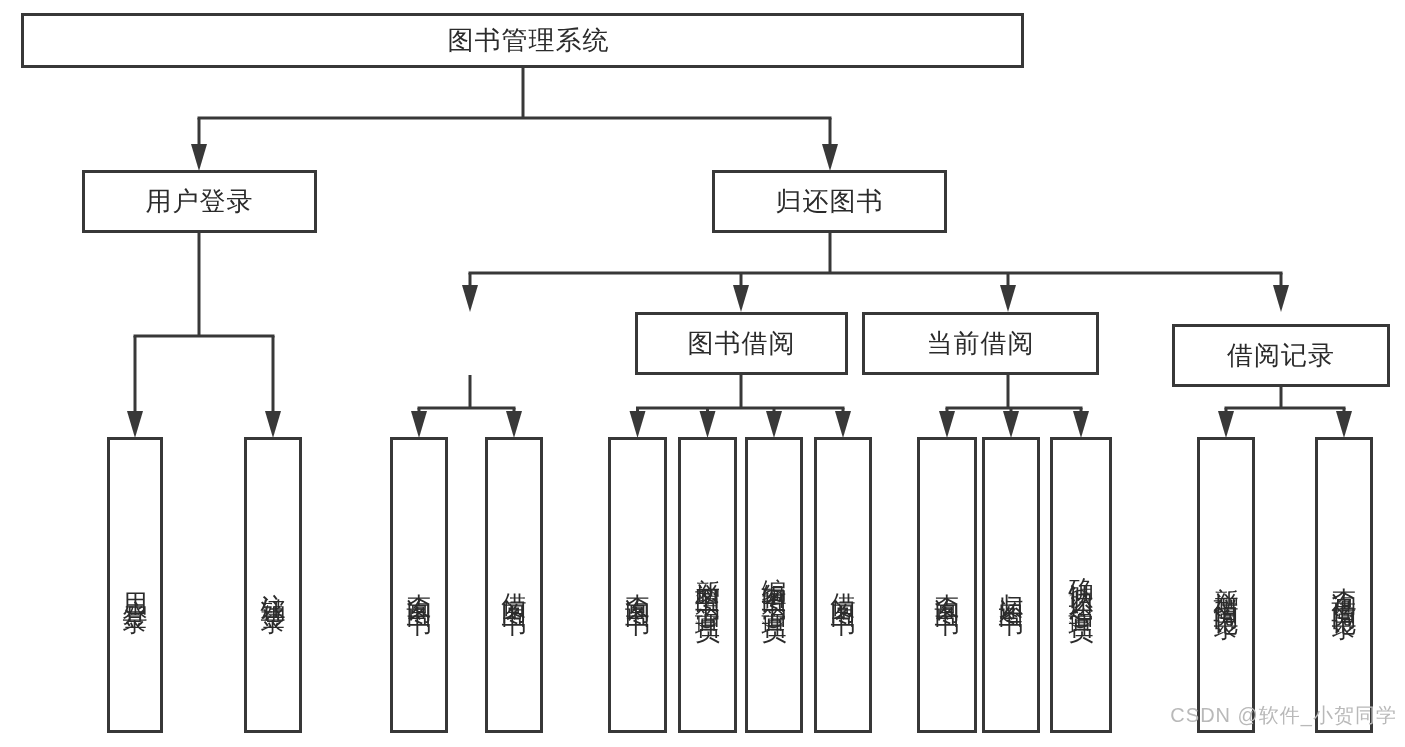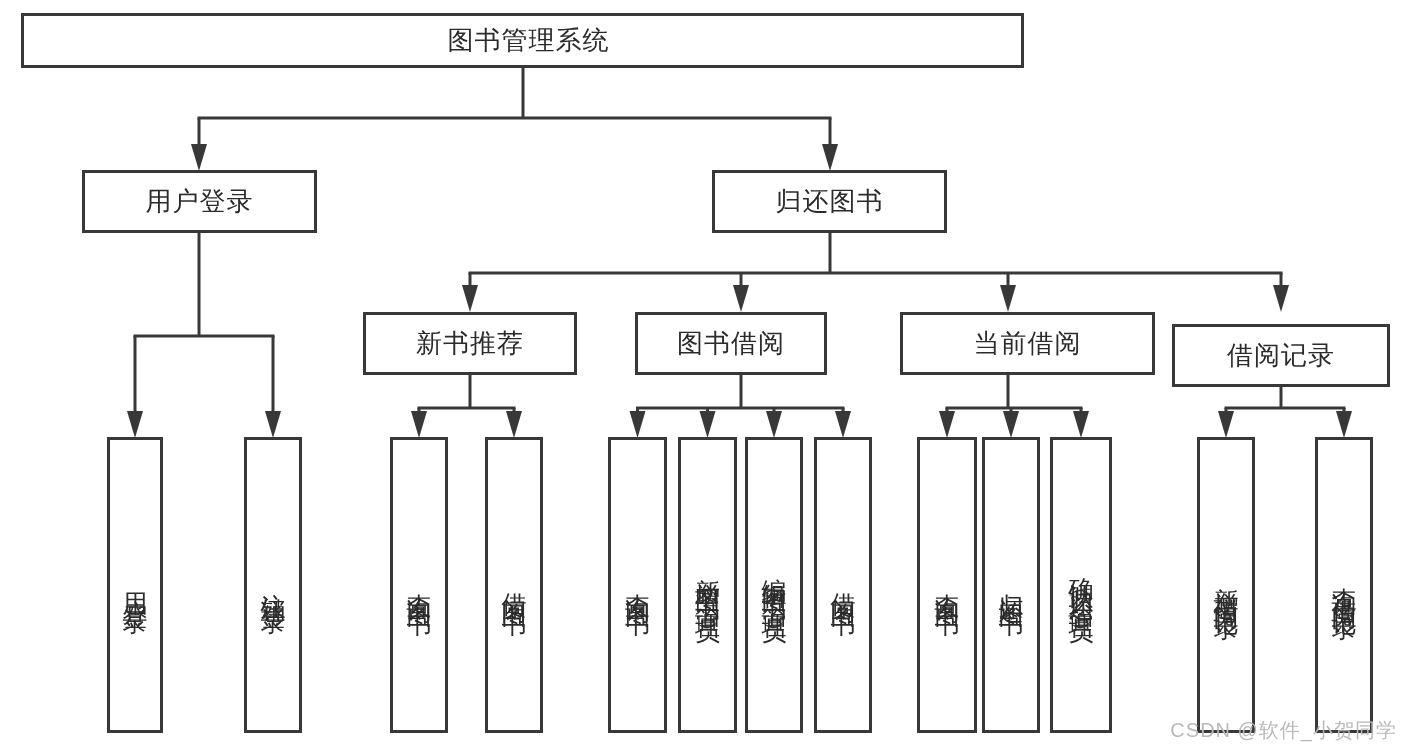--- a/index.html
+++ b/index.html
@@ -47,21 +47,21 @@
   .leaf .vtext {
     writing-mode: vertical-rl;
     text-orientation: mixed;
     font-size: 25px;
     letter-spacing: 6px;
     line-height: 1;
   }
   .watermark {
     position: absolute;
     right: 8px;
-    bottom: 3px;
+    bottom: 18px;
     font-size: 20px;
     color: #b9b9b9;
     letter-spacing: 1px;
     z-index: 5;
     white-space: nowrap;
   }
 </style>
 </head>
 <body>
 
@@ -142,27 +142,24 @@
     <span>图书管理系统</span>
   </div>
 
   <div class="node" style="left:82px; top:170px; width:235px; height:63px;">
     <span>用户登录</span>
   </div>
   <div class="node" style="left:712px; top:170px; width:235px; height:63px;">
     <span>归还图书</span>
   </div>
 
-  <div class="node" style="left:363px; top:312px; width:214px; height:63px;">
-    <span>新书推荐</span>
-  </div>
-  <div class="node" style="left:635px; top:312px; width:192px; height:63px;">
+  <div class="node" style="left:635px; top:312px; width:213px; height:63px;">
     <span>图书借阅</span>
   </div>
-  <div class="node" style="left:900px; top:312px; width:255px; height:63px;font-family:Liberation Serif, serif;">
+  <div class="node" style="left:862px; top:312px; width:237px; height:63px;font-family:Liberation Serif, serif;">
     <span>当前借阅</span>
   </div>
   <div class="node" style="left:1172px; top:312px; width:218px; height:63px;margin-top:12px;">
     <span>借阅记录</span>
   </div>
 
   <div class="leaf" style="left:107px; width:56px;">
     <span class="vtext">用户登录</span>
   </div>
   <div class="leaf" style="left:244px; width:58px;">

